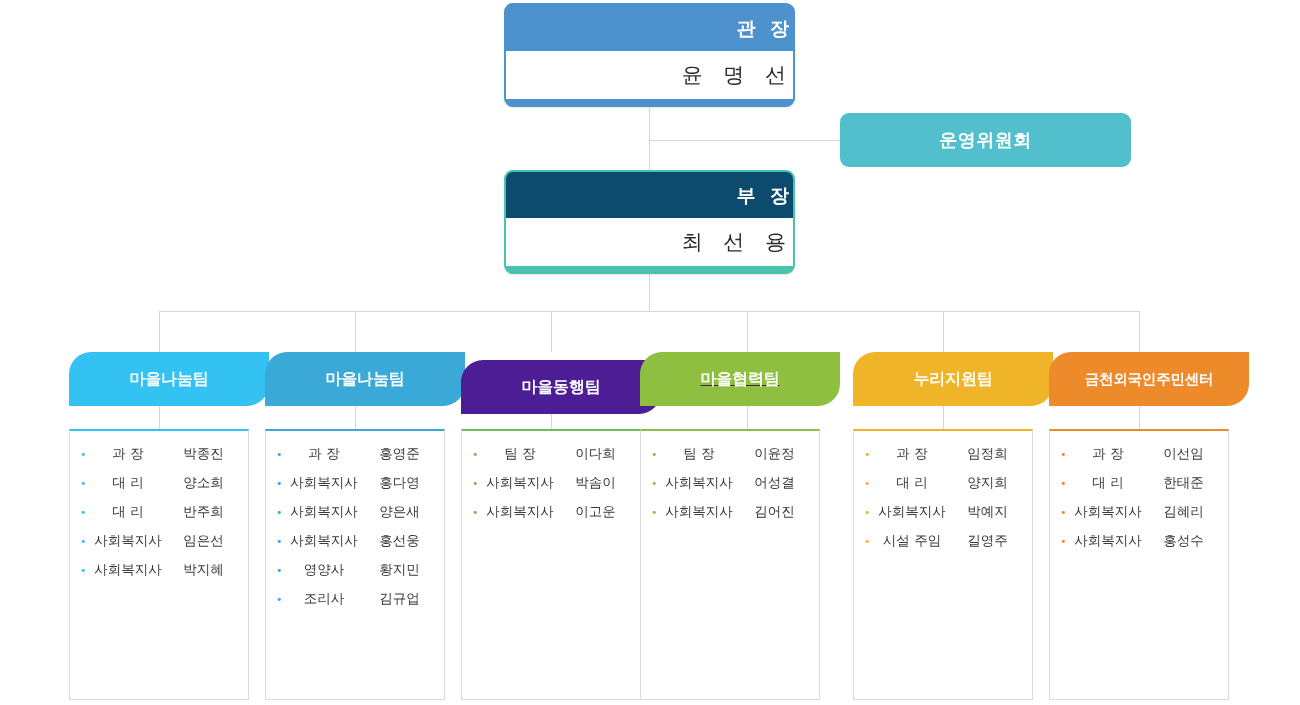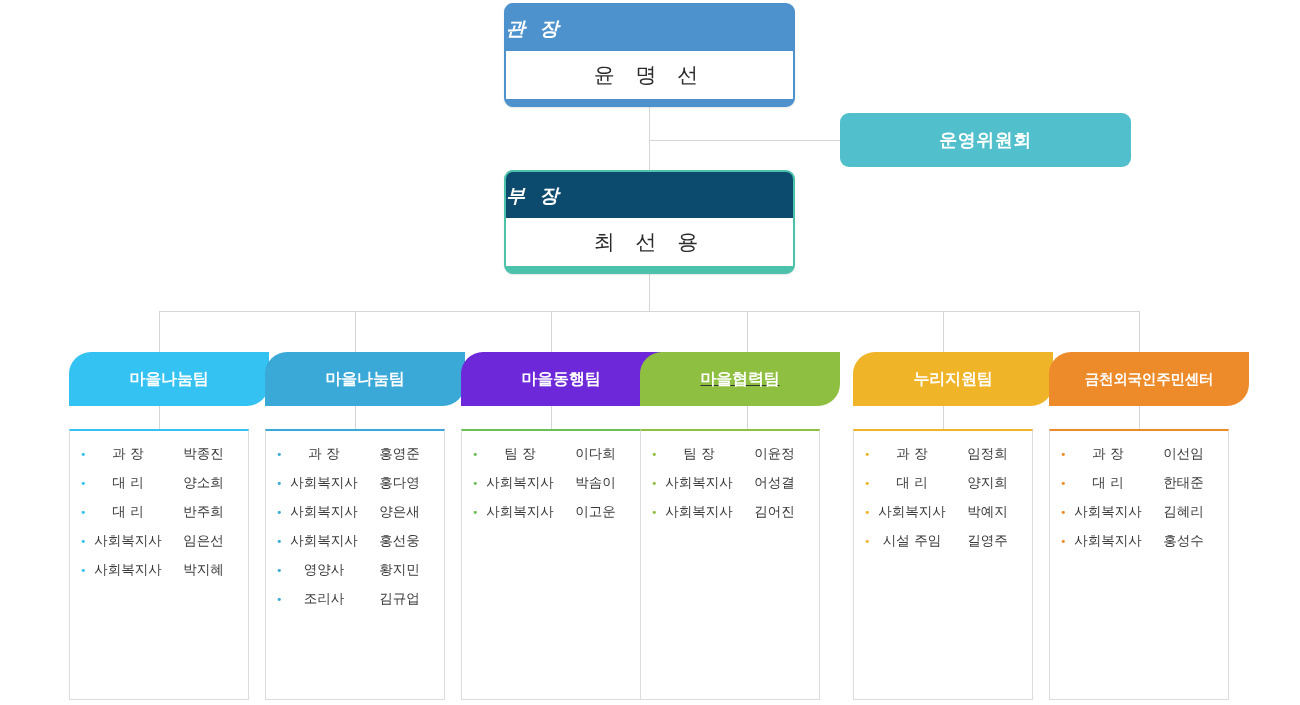--- a/index.html
+++ b/index.html
@@ -34,31 +34,30 @@
   
   .exec-card {
     position: absolute;
     border-radius: 9px;
     overflow: hidden;
     box-sizing: border-box;
   }
   .exec-card .exec-head {
     height: 46px;
     line-height: 46px;
-    text-align: left;
+    text-align: right;
     color: #ffffff;
     font-weight: bold;
     font-size: 19px;
     letter-spacing: 4px;
-    font-style: italic;
   }
   .exec-card .exec-name {
     height: 48px;
     line-height: 48px;
-    text-align: center;
+    text-align: right;
     background: #ffffff;
     font-size: 21px;
     letter-spacing: 7px;
     color: #2b2b2b;
   }
 
   #card-director {
     left: 504px;
     top: 3px;
     width: 291px;
@@ -251,21 +250,21 @@
             <span class="pname">황지민</span>
           </div>
           <div class="member">
             <span class="bullet" style="color: rgb(58, 169, 216);">•</span>
             <span class="role">조리사</span>
             <span class="pname">김규업</span>
           </div>
         </div>
       </div>
       <div class="team-col" style="left: 461px;">
-        <div class="team-head" style="background: #6d28d9;">마을동행팀</div>
+        <div class="team-head" style="background: #4c1d95; margin-top: 8px;">마을동행팀</div>
         <div class="team-body" style="border-top-color: rgb(107, 191, 90);">
           <div class="member">
             <span class="bullet" style="color: rgb(107, 191, 90);">•</span>
             <span class="role">팀 장</span>
             <span class="pname">이다희</span>
           </div>
           <div class="member">
             <span class="bullet" style="color: rgb(107, 191, 90);">•</span>
             <span class="role">사회복지사</span>
             <span class="pname">박솜이</span>

